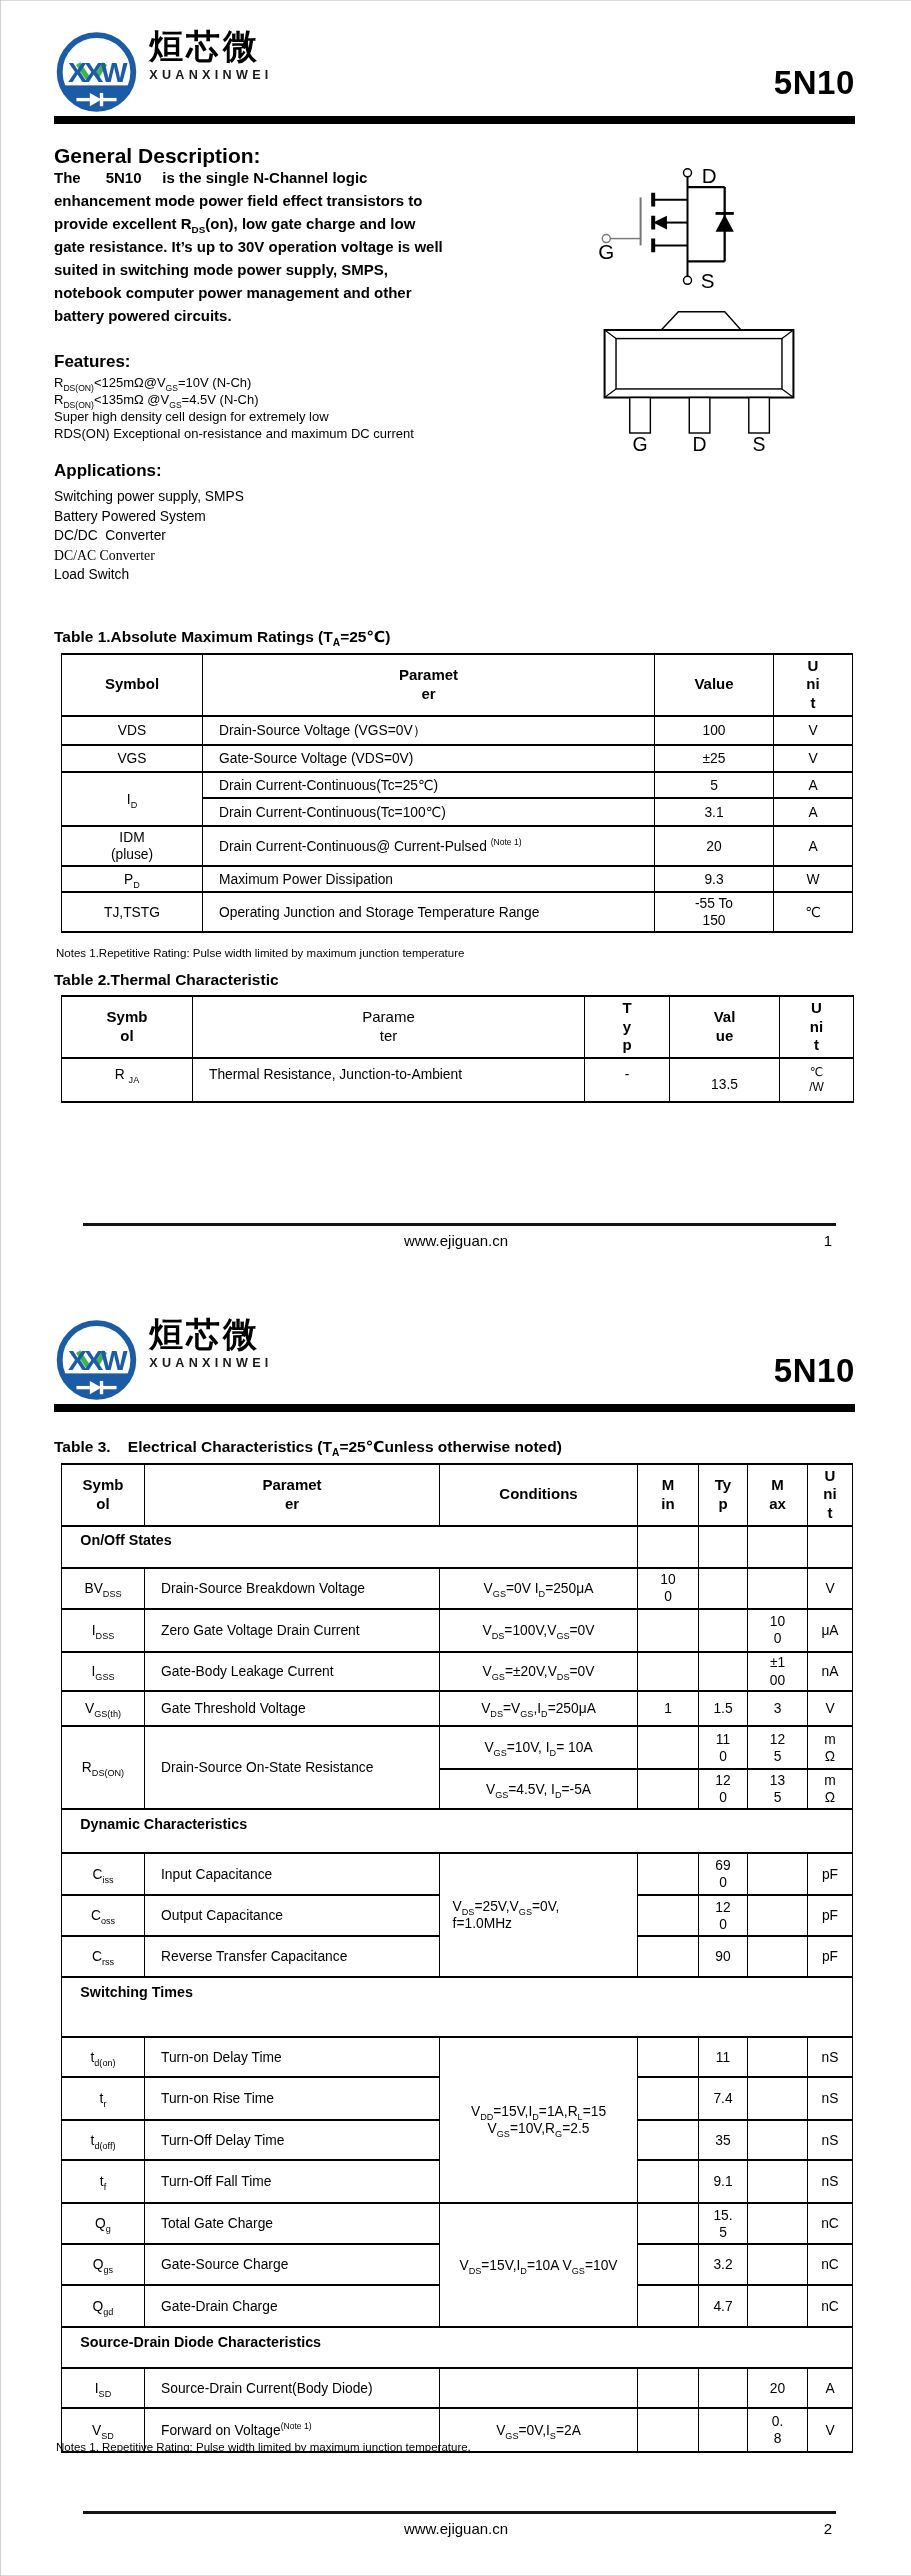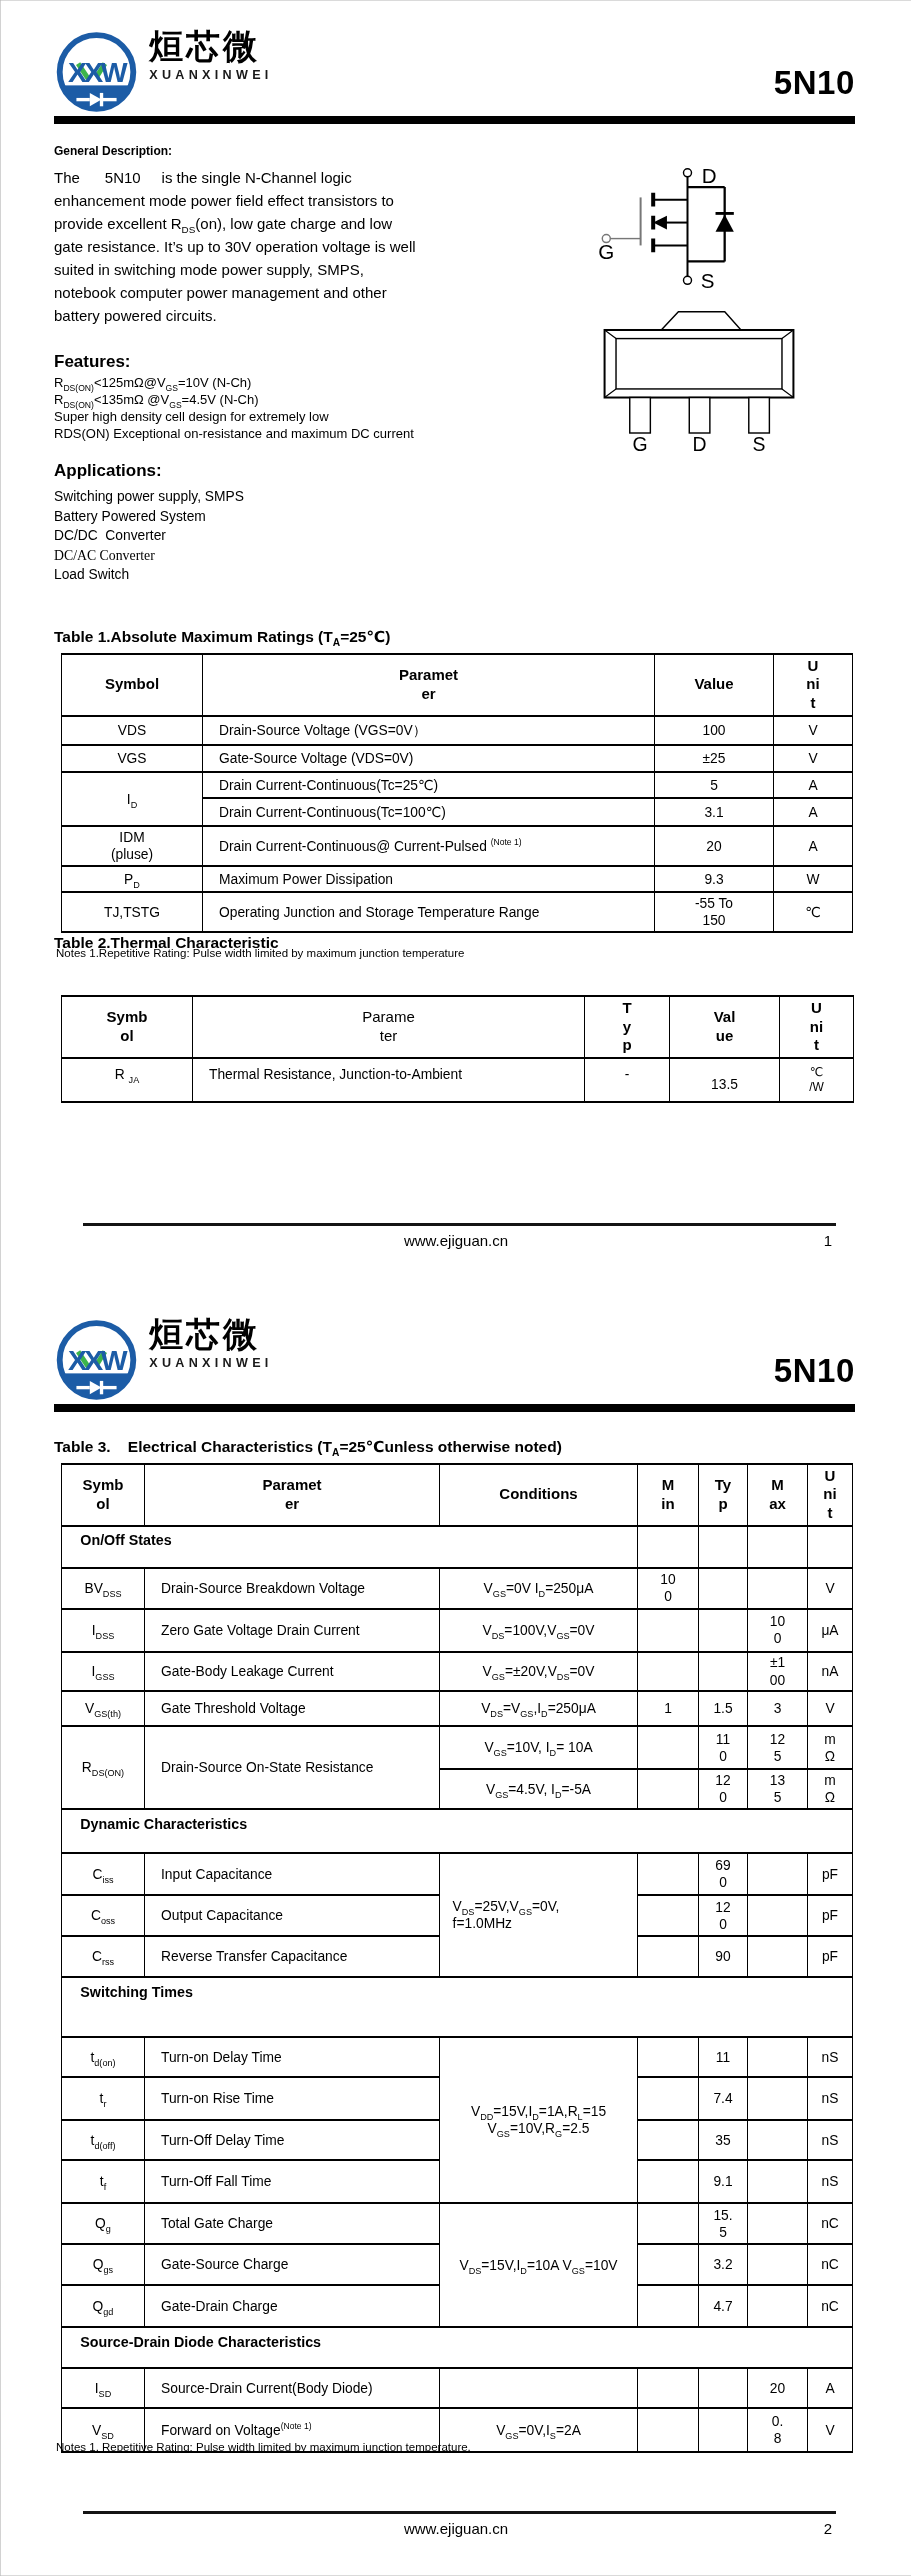--- a/index.html
+++ b/index.html
@@ -11,22 +11,22 @@
 
   
   .logo{position:absolute;left:53px;top:29px;display:flex;align-items:flex-start;gap:9.2px;}
   .logo svg{display:block;}
   .brand-cn{font-size:34px;font-weight:900;letter-spacing:2.9px;line-height:1.0;color:#000;}
   .brand-en{font-size:12.6px;letter-spacing:4.3px;margin-top:4.6px;color:#1a1a1a;font-weight:600;}
   .partnum{position:absolute;right:57px;top:64px;font-size:33px;font-weight:bold;letter-spacing:0.6px;}
   .rule-thick{position:absolute;left:54px;top:116px;width:801px;height:8px;background:#000;}
 
   
-  .sec-title{position:absolute;font-weight:bold;font-size:12px;}
-  .desc-lines{position:absolute;left:54px;top:166px;width:396px;font-size:15px;line-height:23px;}
+  .sec-title{position:absolute;font-weight:bold;font-size:21px;}
+  .desc-lines{position:absolute;left:54px;top:166px;width:396px;font-size:15px;line-height:23px;font-weight:bold;}
   .feat-lines{position:absolute;left:54px;top:374px;width:413px;font-size:13px;line-height:17px;}
   .app-lines{position:absolute;left:54px;top:487px;width:344px;font-size:13.8px;line-height:19.5px;}
   .serif{font-family:"Liberation Serif","DejaVu Serif",serif;}
 
   
   .schematic{position:absolute;left:596px;top:164px;}
   .package{position:absolute;left:600px;top:307px;}
 
   
   .dtable{position:absolute;border-collapse:collapse;table-layout:fixed;background:#fff;border:1.7px solid #000;}
@@ -198,21 +198,21 @@
       <tr style="height:40px">
         <td>TJ,TSTG</td>
         <td class="param">Operating Junction and Storage Temperature Range</td>
         <td>-55 To<br>150</td>
         <td>℃</td>
       </tr>
     </tbody>
       </table>
     <div class="tnote" style="left:56px;top:947px;">Notes 1.Repetitive Rating: Pulse width limited by maximum junction temperature</div>
 
-    <div class="sec-title" style="left:54px;top:934px;font-size:15.5px;">Table 2.Thermal Characteristic</div>
+    <div class="sec-title" style="left:54px;top:971px;font-size:15.5px;">Table 2.Thermal Characteristic</div>
     <table class="dtable" style="left:61px;top:995px;width:791px;">
       <colgroup>
           <col style="width:131px">
           <col style="width:392px">
           <col style="width:85px">
           <col style="width:110px">
           <col style="width:74px">
         </colgroup>
       <tbody>
           <tr style="height:62px">

